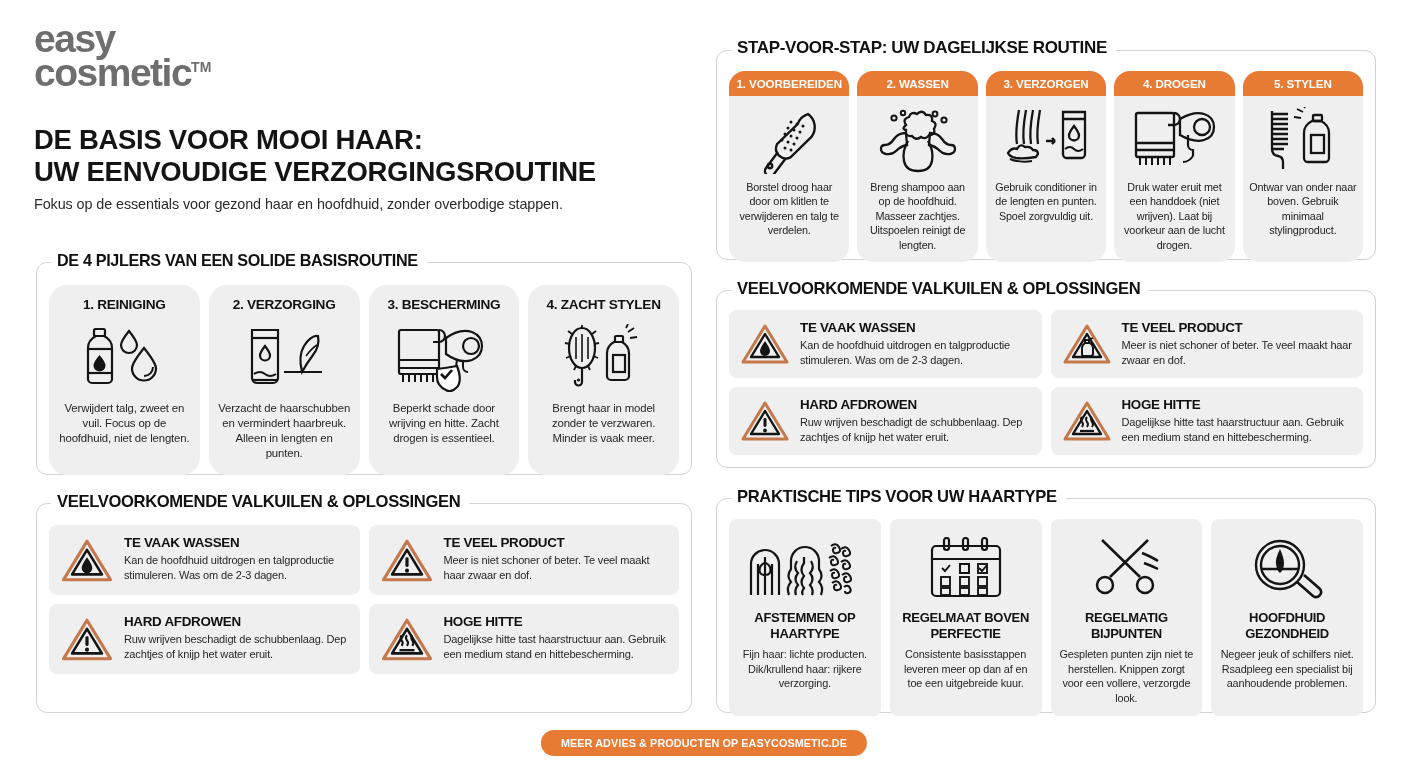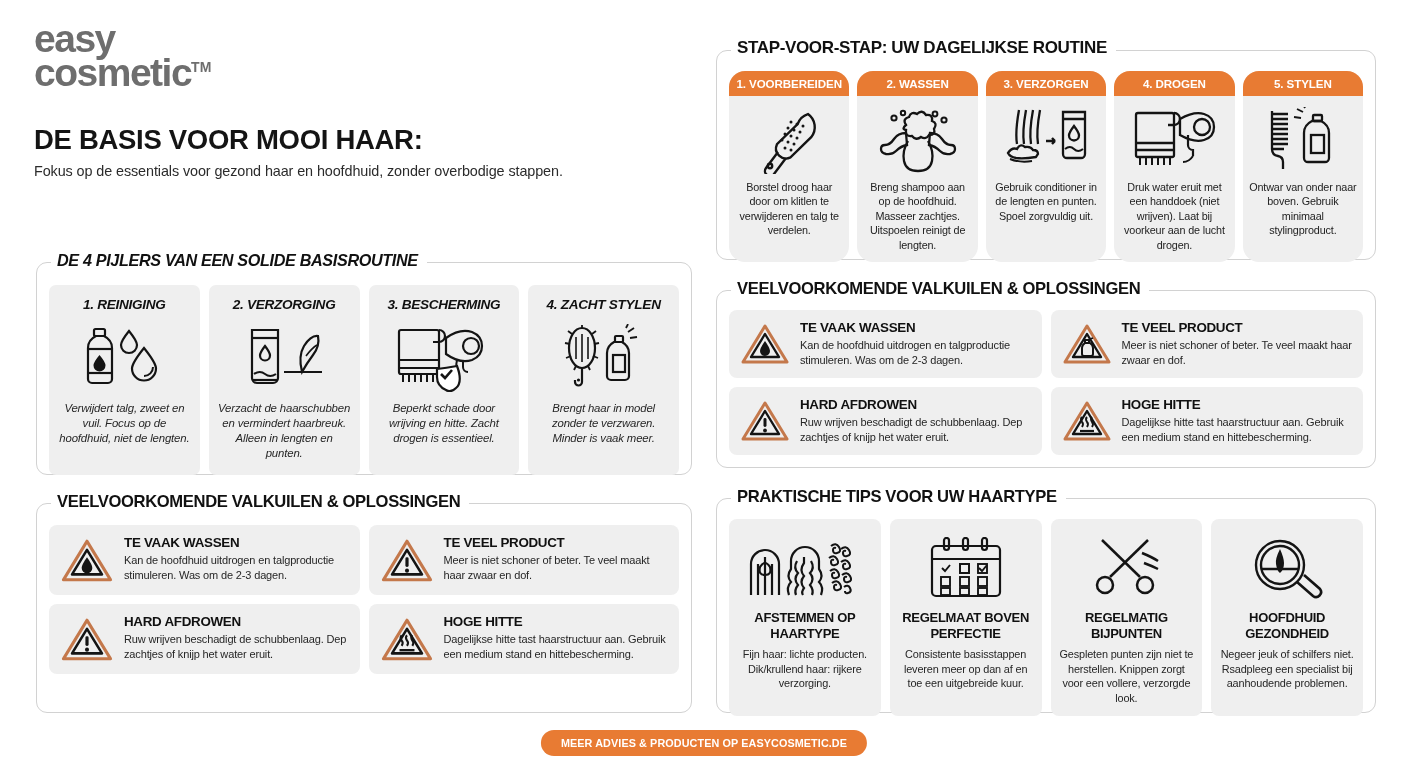--- a/index.html
+++ b/index.html
@@ -46,21 +46,21 @@
   .panel > .ptitle {
     position: absolute; top: -12px; left: 14px;
     background: #fff; padding: 0 9px 0 6px;
     font-size: 16.2px; font-weight: 800; letter-spacing: -0.35px;
     color: #111; white-space: nowrap; text-align: center;
   }
   .panel-body { display: flex; gap: 9px; }
 
   
   .pcard {
-    flex: 1 1 0; background: #efefef; border-radius: 7px;
+    flex: 1 1 0; background: #efefef; border-radius: 18px;
     padding: 12px 7px 13px; text-align: center;
     display: flex; flex-direction: column; align-items: center;
   }
   .pcard .pc-title { font-size: 13.6px; font-weight: 800; letter-spacing: -0.3px; color:#111; }
   .pcard .pc-icon { height: 74px; display:flex; align-items:center; justify-content:center; margin: 9px 0 6px; }
   .pcard .pc-desc { font-size: 11.4px; line-height: 1.33; color: #262626; letter-spacing: -0.15px; }
 
   
   .scard {
     flex: 1 1 0; background: #efefef; border-radius: 16px;
@@ -112,25 +112,26 @@
 <div class="page">
 
   <div class="brand">
     <span class="l1">easy</span>
     <span class="l2"><span>cosmetic</span><span class="tm">TM</span></span>
   </div>
 
   <div class="headline">
     <h1>
       <span>DE BASIS VOOR MOOI HAAR:</span><br>
+      <span>UW EENVOUDIGE VERZORGINGSROUTINE</span>
     </h1>
     <p>Fokus op de essentials voor gezond haar en hoofdhuid, zonder overbodige stappen.</p>
   </div>
 
-  <div class="panel" style="left:36px; top:262px; width:656px; height:213px;font-style:italic;">
+  <div class="panel" style="left:36px; top:262px; width:656px; height:213px;">
     <div class="ptitle">DE 4 PIJLERS VAN EEN SOLIDE BASISROUTINE</div>
     <div class="panel-body" style="padding:22px 12px 12px;">
 
       <div class="pcard">
         <div class="pc-title">1. REINIGING</div>
         <div class="pc-icon">
           <svg width="96" height="66" viewBox="0 0 96 66" fill="none" stroke="#141414" stroke-width="2.2">
             <rect x="18" y="4" width="11" height="7" rx="1.5"></rect>
             <path d="M20 11 q-8 4 -8 12 v31 a4 4 0 0 0 4 4 h16 a4 4 0 0 0 4-4 v-31 q0-8 -8-12z"></path>
             <line x1="12" y1="24" x2="35" y2="24"></line>

